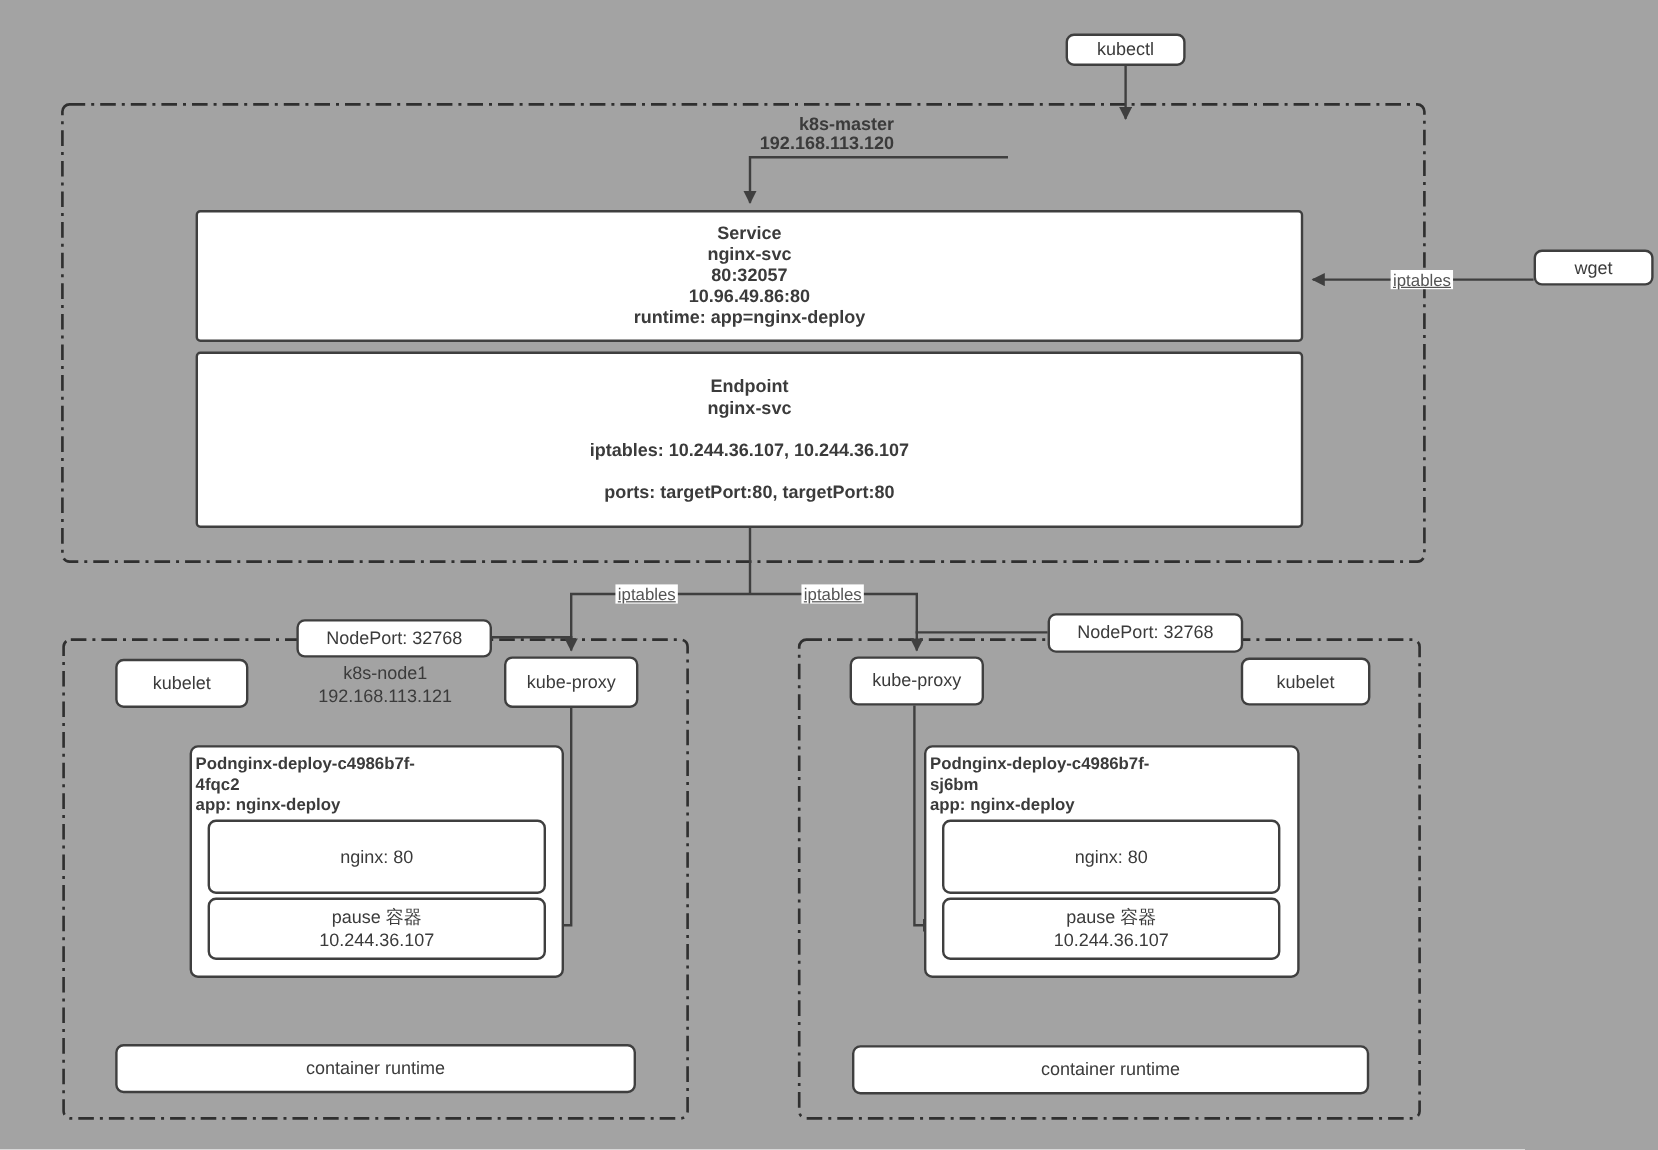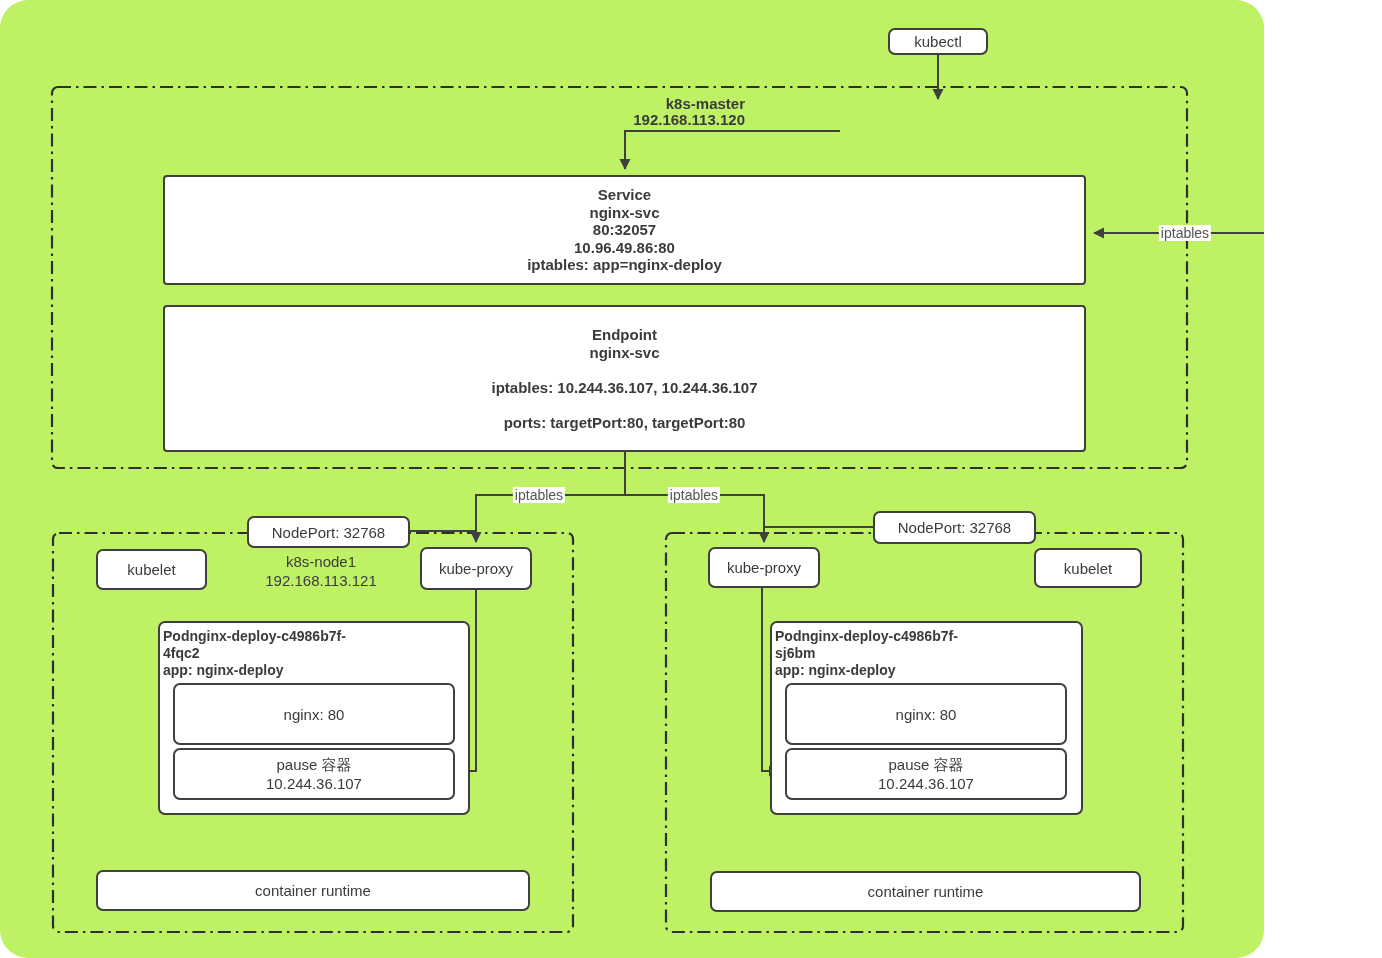--- a/index.html
+++ b/index.html
@@ -1,34 +1,34 @@
 <!DOCTYPE html>
 <html><head>
 <meta charset="utf-8">
 <style>
   html,body{margin:0;padding:0;background:#fff;}
   .canvas{
-    position:relative;width:1264px;height:958px;background:#bef264;
-    font-family:"Liberation Sans","DejaVu Sans",sans-serif;color:#3b3b3b;overflow:hidden;border-radius:28px;
+    position:relative;width:1382px;height:958px;background:#a3a3a3;
+    font-family:"Liberation Sans","DejaVu Sans",sans-serif;color:#3b3b3b;overflow:hidden;
   }
   .wires{position:absolute;left:0;top:0;z-index:0;}
   .box{
     position:absolute;box-sizing:border-box;background:#fff;border:2px solid #3f3f3f;
     border-radius:7px;display:flex;flex-direction:column;align-items:center;justify-content:center;
     font-size:15px;color:#3b3b3b;z-index:2;text-align:center;line-height:19px;
   }
   .big{border-radius:5px;text-align:right;}
   .svcline{line-height:17.5px;font-weight:bold;}
   .epline{line-height:18px;font-weight:bold;}
   .sp{height:17px;}
   .freelbl{position:absolute;z-index:2;text-align:right;font-weight:bold;font-size:15px;line-height:16px;}
   .nodelbl{position:absolute;z-index:2;text-align:center;font-weight:normal;font-size:15px;line-height:19px;}
   .linelbl{
     position:absolute;z-index:3;background:#fff;color:#545454;font-size:14px;
-    padding:0 2px;transform:translate(-50%,-50%);font-weight:normal;
+    padding:0 2px;transform:translate(-50%,-50%);font-weight:normal;text-decoration:underline;
   }
   .podtitle{position:absolute;z-index:3;text-align:left;font-weight:bold;font-size:14px;line-height:17px;}
 </style>
 </head>
 <body>
 
 <div class="canvas">
 
   <svg class="wires" width="1382" height="958" viewBox="0 0 1382 958">
     <defs>
@@ -65,24 +65,24 @@
     <div>k8s-master</div>
     <div>192.168.113.120</div>
   </div>
 
 
   <div class="box big" style="left:163px;top:175px;width:923px;height:110px;border-radius:4px;">
     <div class="svcline">Service</div>
     <div class="svcline">nginx-svc</div>
     <div class="svcline">80:32057</div>
     <div class="svcline">10.96.49.86:80</div>
-    <div class="svcline">iptables: app=nginx-deploy</div>
+    <div class="svcline">runtime: app=nginx-deploy</div>
   </div>
 
-  <div class="box big" style="left:163px;top:293px;width:923px;height:147px;border-radius:4px;margin-top:12px;">
+  <div class="box big" style="left:163px;top:293px;width:923px;height:147px;border-radius:4px;">
     <div class="epline">Endpoint</div>
     <div class="epline">nginx-svc</div>
     <div class="sp"></div>
     <div class="epline">iptables: 10.244.36.107, 10.244.36.107</div>
     <div class="sp"></div>
     <div class="epline">ports: targetPort:80, targetPort:80</div>
   </div>
 
   <div class="linelbl" style="left:1185px;top:233px;">iptables</div>
   <div class="linelbl" style="left:539px;top:495px;">iptables</div>

